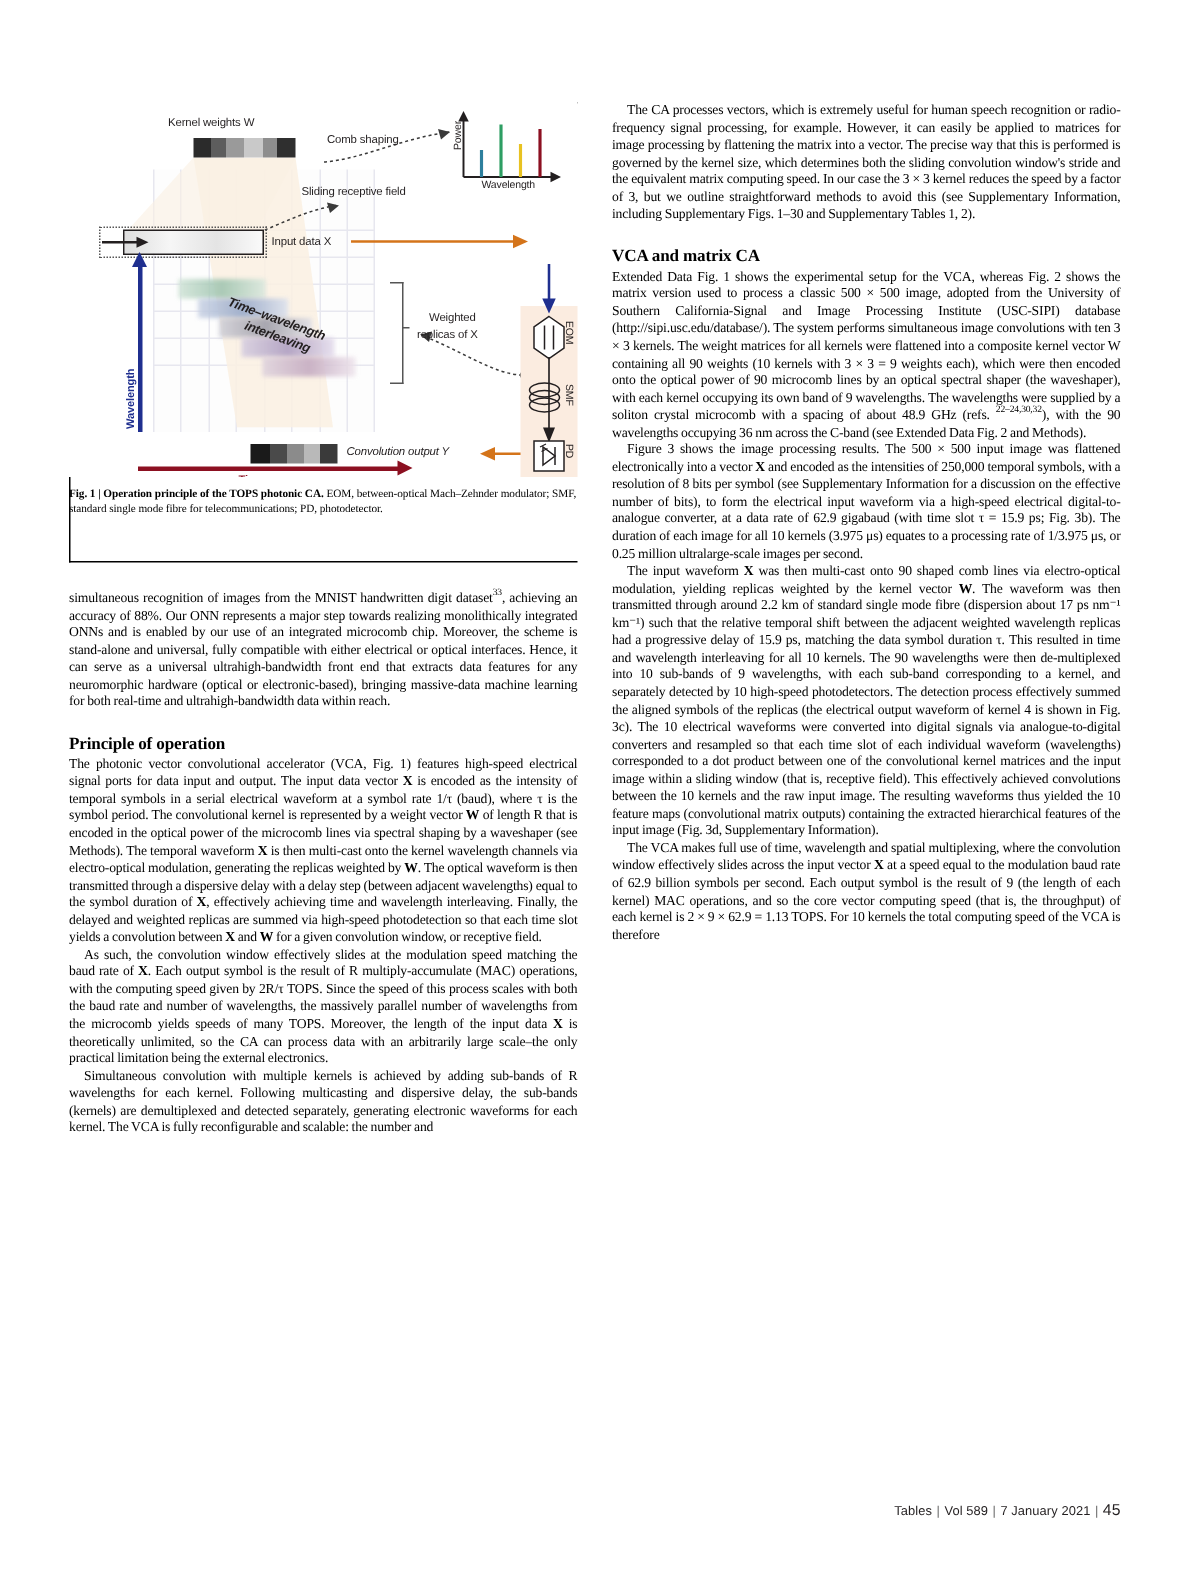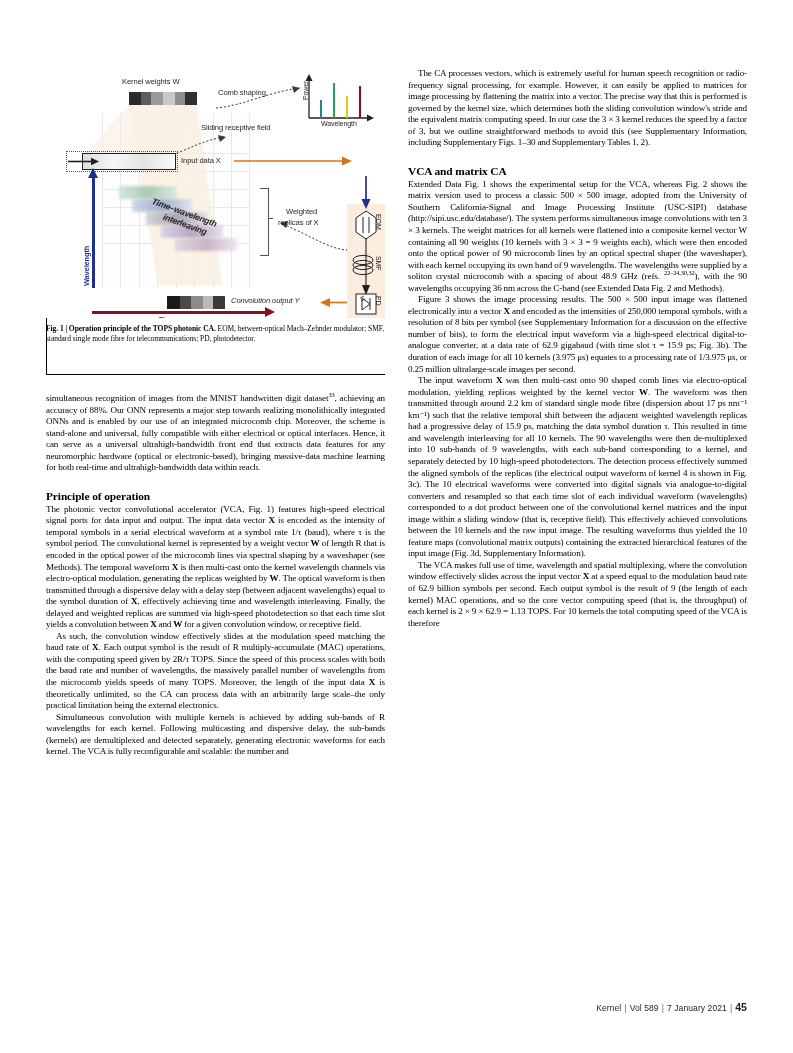--- a/index.html
+++ b/index.html
@@ -276,21 +276,21 @@
     position: absolute;
     left: 408px;
     top: 1001px;
     width: 339px;
     text-align: right;
     font-family: "Liberation Sans", "DejaVu Sans", sans-serif;
     font-size: 8.6px;
     color: #231f20;
     letter-spacing: 0.05px;
   }
-  #footer .pagenum { font-weight: bold; font-size: 10.5px; }
+  #footer .pagenum { font-weight: normal; font-size: 10.5px; }
   #footer .sep { padding: 0 3px; color: #6a6a6a; }
 </style>
 </head>
 <body>
 
 <div id="page">
 
   <div id="fig-top-rule"></div>
   <div id="fig-left-rule"></div>
   <div id="fig-bottom-rule"></div>
@@ -315,21 +315,21 @@
         <div class="gh" style="top:112px"></div>
         <div class="gh" style="top:130px"></div>
       </div>
 
       <svg id="cone" width="160" height="180">
         <polygon points="59,0 127,0 152,180 88,180" fill="#faf0e2" opacity="0.85"></polygon>
         <polygon points="59,0 127,0 96,58 12,52" fill="#faf0e2" opacity="0.6"></polygon>
       </svg>
 
       <div id="kernel-strip"></div>
-      <div class="lbl" style="left:76px; top:9px;">Kernel weights W</div>
+      <div class="lbl" style="left:66px; top:9px;">Kernel weights W</div>
 
       <svg style="position:absolute;left:168px;top:10px;" width="100" height="36">
         <path d="M2,30 C28,28 54,14 86,10" stroke="#3a3a3a" stroke-width="1" fill="none" stroke-dasharray="2,2"></path>
         <polygon points="86,10 78,8 80,15" fill="#3a3a3a"></polygon>
       </svg>
       <div class="lbl" style="left:172px; top:20px;">Comb shaping</div>
 
       <svg id="comb" width="78" height="62">
         <line x1="10" y1="4" x2="10" y2="44" stroke="#231f20" stroke-width="1.3"></line>
         <polygon points="10,0 6.5,7 13.5,7" fill="#231f20"></polygon>
@@ -453,16 +453,16 @@
 
     <h2 class="section">VCA and matrix CA</h2>
 
     <p class="body"><span>Extended Data Fig. 1 shows the experimental setup for the VCA, whereas Fig. 2 shows the matrix version used to process a classic 500 × 500 image, adopted from the University of Southern California-Signal and Image Processing Institute (USC-SIPI) database (http://sipi.usc.edu/database/). The system performs simultaneous image convolutions with ten 3 × 3 kernels. The weight matrices for all kernels were flattened into a composite kernel vector W containing all 90 weights (10 kernels with 3 × 3 = 9 weights each), which were then encoded onto the optical power of 90 microcomb lines by an optical spectral shaper (the waveshaper), with each kernel occupying its own band of 9 wavelengths. The wavelengths were supplied by a soliton crystal microcomb with a spacing of about 48.9 GHz (refs. </span><sup>22–24,30,32</sup><span>), with the 90 wavelengths occupying 36 nm across the C-band (see Extended Data Fig. 2 and Methods).</span></p>
     <p class="body indent">Figure 3 shows the image processing results. The 500 × 500 input image was flattened electronically into a vector <span class="bf">X</span> and encoded as the intensities of 250,000 temporal symbols, with a resolution of 8 bits per symbol (see Supplementary Information for a discussion on the effective number of bits), to form the electrical input waveform via a high-speed electrical digital-to-analogue converter, at a data rate of 62.9 gigabaud (with time slot τ = 15.9 ps; Fig. 3b). The duration of each image for all 10 kernels (3.975 μs) equates to a processing rate of 1/3.975 μs, or 0.25 million ultralarge-scale images per second.</p>
     <p class="body indent">The input waveform <span class="bf">X</span> was then multi-cast onto 90 shaped comb lines via electro-optical modulation, yielding replicas weighted by the kernel vector <span class="bf">W</span>. The waveform was then transmitted through around 2.2 km of standard single mode fibre (dispersion about 17 ps nm⁻¹ km⁻¹) such that the relative temporal shift between the adjacent weighted wavelength replicas had a progressive delay of 15.9 ps, matching the data symbol duration τ. This resulted in time and wavelength interleaving for all 10 kernels. The 90 wavelengths were then de-multiplexed into 10 sub-bands of 9 wavelengths, with each sub-band corresponding to a kernel, and separately detected by 10 high-speed photodetectors. The detection process effectively summed the aligned symbols of the replicas (the electrical output waveform of kernel 4 is shown in Fig. 3c). The 10 electrical waveforms were converted into digital signals via analogue-to-digital converters and resampled so that each time slot of each individual waveform (wavelengths) corresponded to a dot product between one of the convolutional kernel matrices and the input image within a sliding window (that is, receptive field). This effectively achieved convolutions between the 10 kernels and the raw input image. The resulting waveforms thus yielded the 10 feature maps (convolutional matrix outputs) containing the extracted hierarchical features of the input image (Fig. 3d, Supplementary Information).</p>
     <p class="body indent">The VCA makes full use of time, wavelength and spatial multiplexing, where the convolution window effectively slides across the input vector <span class="bf">X</span> at a speed equal to the modulation baud rate of 62.9 billion symbols per second. Each output symbol is the result of 9 (the length of each kernel) MAC operations, and so the core vector computing speed (that is, the throughput) of each kernel is 2 × 9 × 62.9 = 1.13 TOPS. For 10 kernels the total computing speed of the VCA is therefore</p>
   </div>
 
   <div id="footer">
-    <span>Kernel</span><span class="sep">|</span><span>Vol 589</span><span class="sep">|</span><span>7 January 2021</span><span class="sep">|</span><span class="pagenum">45</span>
+    <span>Tables</span><span class="sep">|</span><span>Vol 589</span><span class="sep">|</span><span>7 January 2021</span><span class="sep">|</span><span class="pagenum">45</span>
   </div>
 
 </div>
 
 </body></html>

